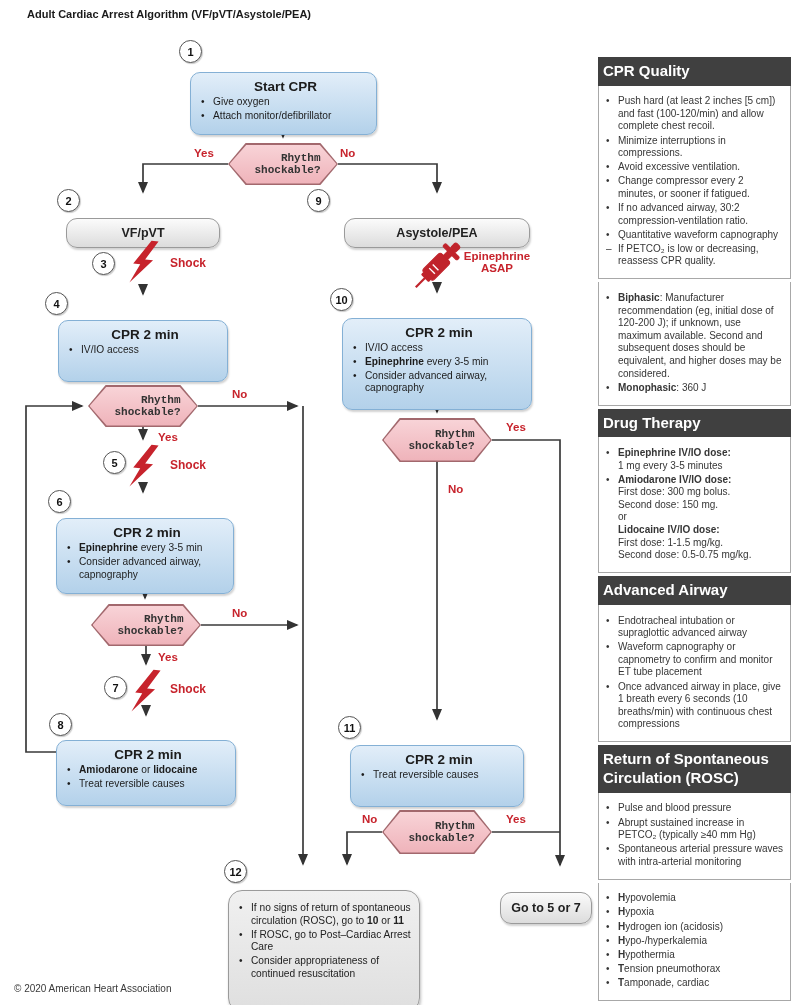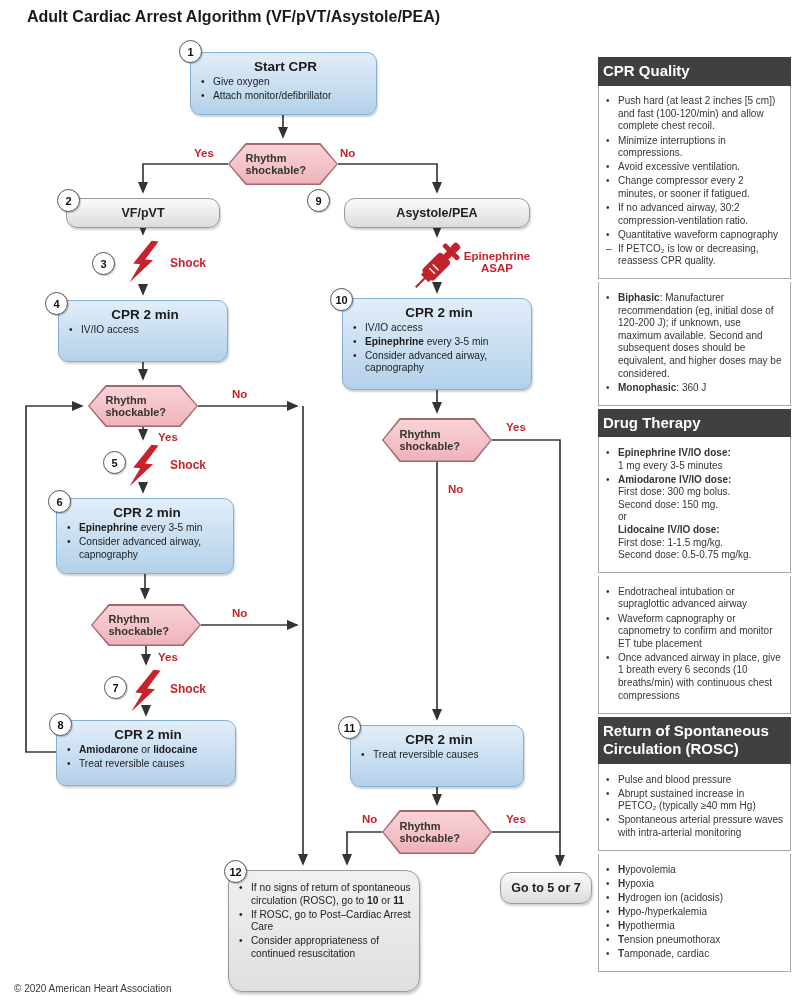--- a/index.html
+++ b/index.html
@@ -1,43 +1,43 @@
 <!DOCTYPE html>
 <html><head>
 <meta charset="utf-8">
 <style>
   html,body{margin:0;padding:0;background:#fff;}
   .page{position:relative;width:806px;height:1005px;background:#fff;
         font-family:"Liberation Sans",sans-serif;overflow:hidden;}
-  .title{position:absolute;left:27px;top:8px;font-size:16px;font-weight:bold;color:#1a1a1a;}
+  .title{position:absolute;left:27px;top:8px;font-size:11px;font-weight:bold;color:#1a1a1a;}
   .copyright{position:absolute;left:14px;top:983px;font-size:10px;color:#3a3a3a;}
 
   svg.connectors{position:absolute;left:0;top:0;z-index:1;}
 
   
-  .node{position:absolute;z-index:2;box-sizing:border-box;}
+  .node{position:absolute;z-index:2;box-sizing:border-box;margin-top:20px;}
   .blue{background:linear-gradient(#e2eef9,#b3d1ea);border:1px solid #84b0d5;
         border-radius:10px;box-shadow:1px 2px 2px rgba(0,0,0,.18);
         padding:4px 6px 4px 10px;color:#1c1c1c;}
   .blue .ntitle{text-align:center;font-weight:bold;font-size:13.5px;margin:2px 0 2px 0;}
   .pill{background:linear-gradient(#fbfbfb,#dcdcdc);border:1px solid #9a9a9a;
         border-radius:11px;box-shadow:1px 2px 2px rgba(0,0,0,.18);
         display:flex;align-items:center;justify-content:center;
         font-weight:bold;font-size:12.5px;color:#222;}
   .gray{background:linear-gradient(#f0f0f0,#dfdfdf);border:1px solid #9a9a9a;
         border-radius:14px;box-shadow:1px 2px 3px rgba(0,0,0,.25);
         padding:10px 6px 6px 10px;color:#222;}
   .hexo{position:absolute;z-index:2;
         clip-path:polygon(16% 0%,84% 0%,100% 50%,84% 100%,16% 100%,0% 50%);
         background:#a2686d;}
   .hexi{position:absolute;inset:1.5px;
         clip-path:polygon(16% 0%,84% 0%,100% 50%,84% 100%,16% 100%,0% 50%);
         background:linear-gradient(#f8d3d7,#efb3ba);
-        display:flex;align-items:center;justify-content:center;text-align:left;
-        font-weight:bold;font-size:11px;color:#333;padding:4px 16px;}
+        display:flex;align-items:center;justify-content:center;text-align:right;
+        font-weight:bold;font-size:11px;color:#333;padding:4px 16px;font-family:Liberation Mono, monospace;}
   .badge{position:absolute;z-index:4;width:21px;height:21px;border-radius:50%;
          background:#fff;border:1.5px solid #555;color:#111;
          display:flex;align-items:center;justify-content:center;
          font-size:11px;font-weight:bold;box-shadow:1px 1px 1px rgba(0,0,0,.2);}
   .rlabel{position:absolute;z-index:3;color:#c7232c;font-weight:bold;font-size:11.5px;}
   .bolt{position:absolute;z-index:3;}
   .syr{position:absolute;z-index:3;}
 
   
   .li{display:flex;gap:5px;font-size:10.2px;line-height:1.25;margin:1px 0;text-align:left;}
@@ -328,20 +328,21 @@
             <span class="dot">•</span>
             <span class="bt"><b>Epinephrine IV/IO dose:</b><br>1 mg every 3-5 minutes</span>
           </div>
           <div class="li">
             <span class="dot">•</span>
             <span class="bt"><b>Amiodarone IV/IO dose:</b><br>First dose: 300 mg bolus.<br>Second dose: 150 mg.<br>or<br><b>Lidocaine IV/IO dose:</b><br>First dose: 1-1.5 mg/kg.<br>Second dose: 0.5-0.75 mg/kg.</span>
           </div>
         </div>
     </div>
     <div class="panel">
+      <div class="phead">Advanced Airway</div>
       <div class="pbody">
           <div class="li">
             <span class="dot">•</span>
             <span class="bt">Endotracheal intubation or supraglottic advanced airway</span>
           </div>
           <div class="li">
             <span class="dot">•</span>
             <span class="bt">Waveform capnography or capnometry to confirm and monitor ET tube placement</span>
           </div>
           <div class="li">

